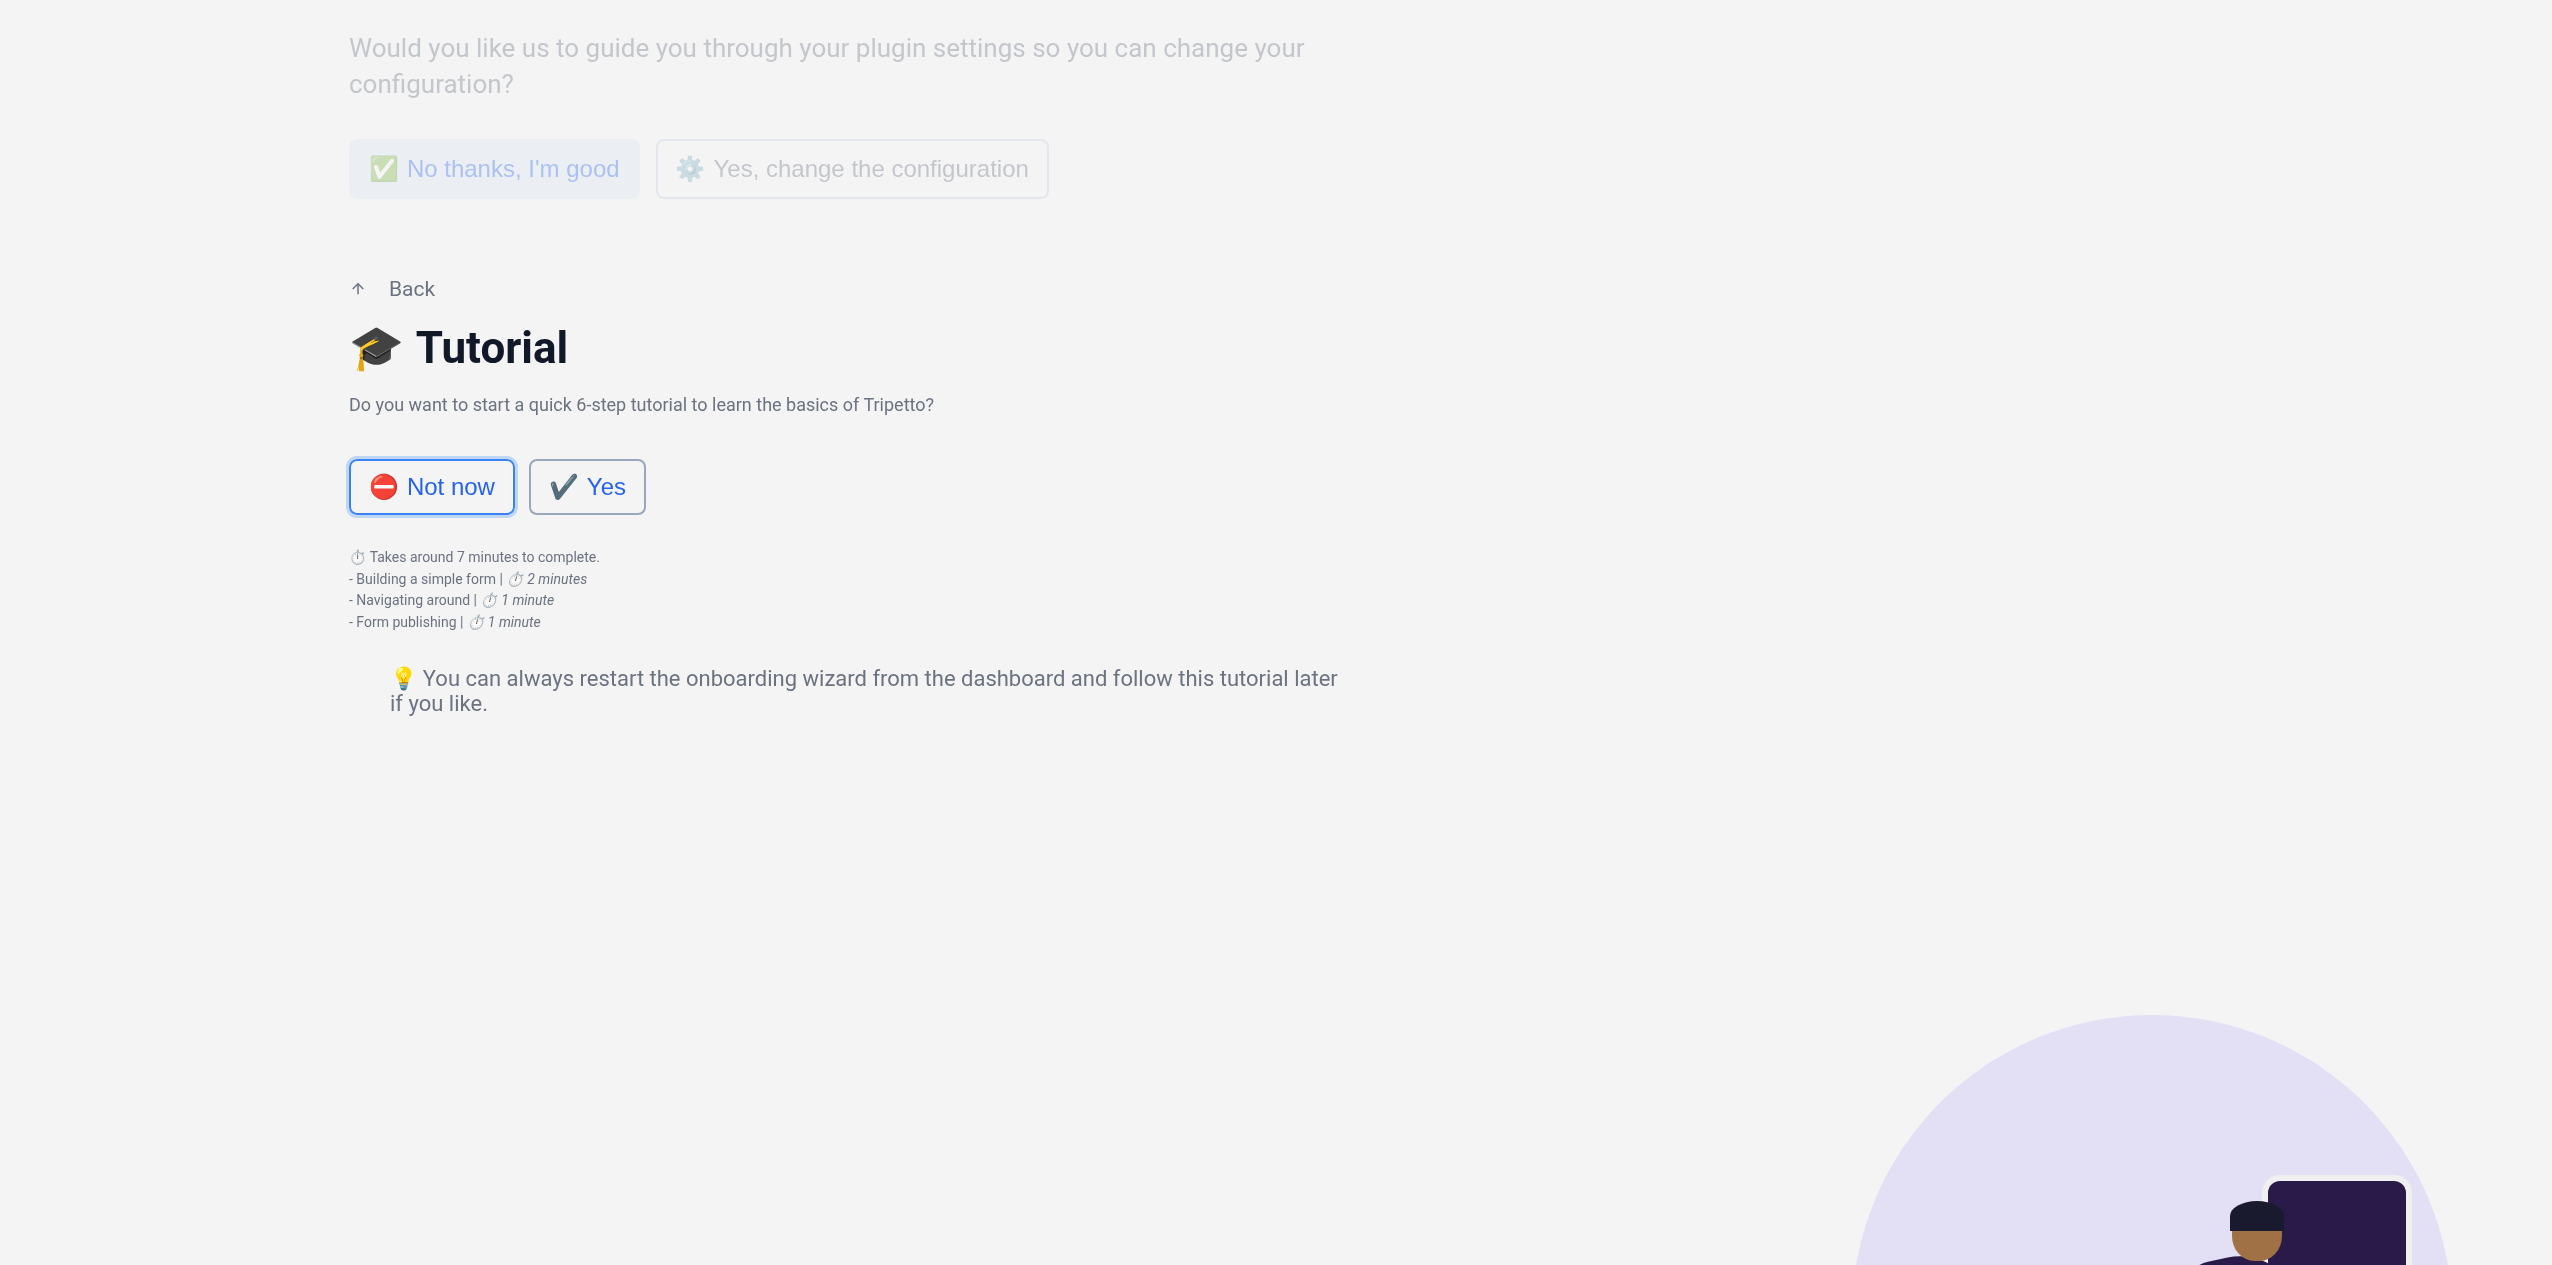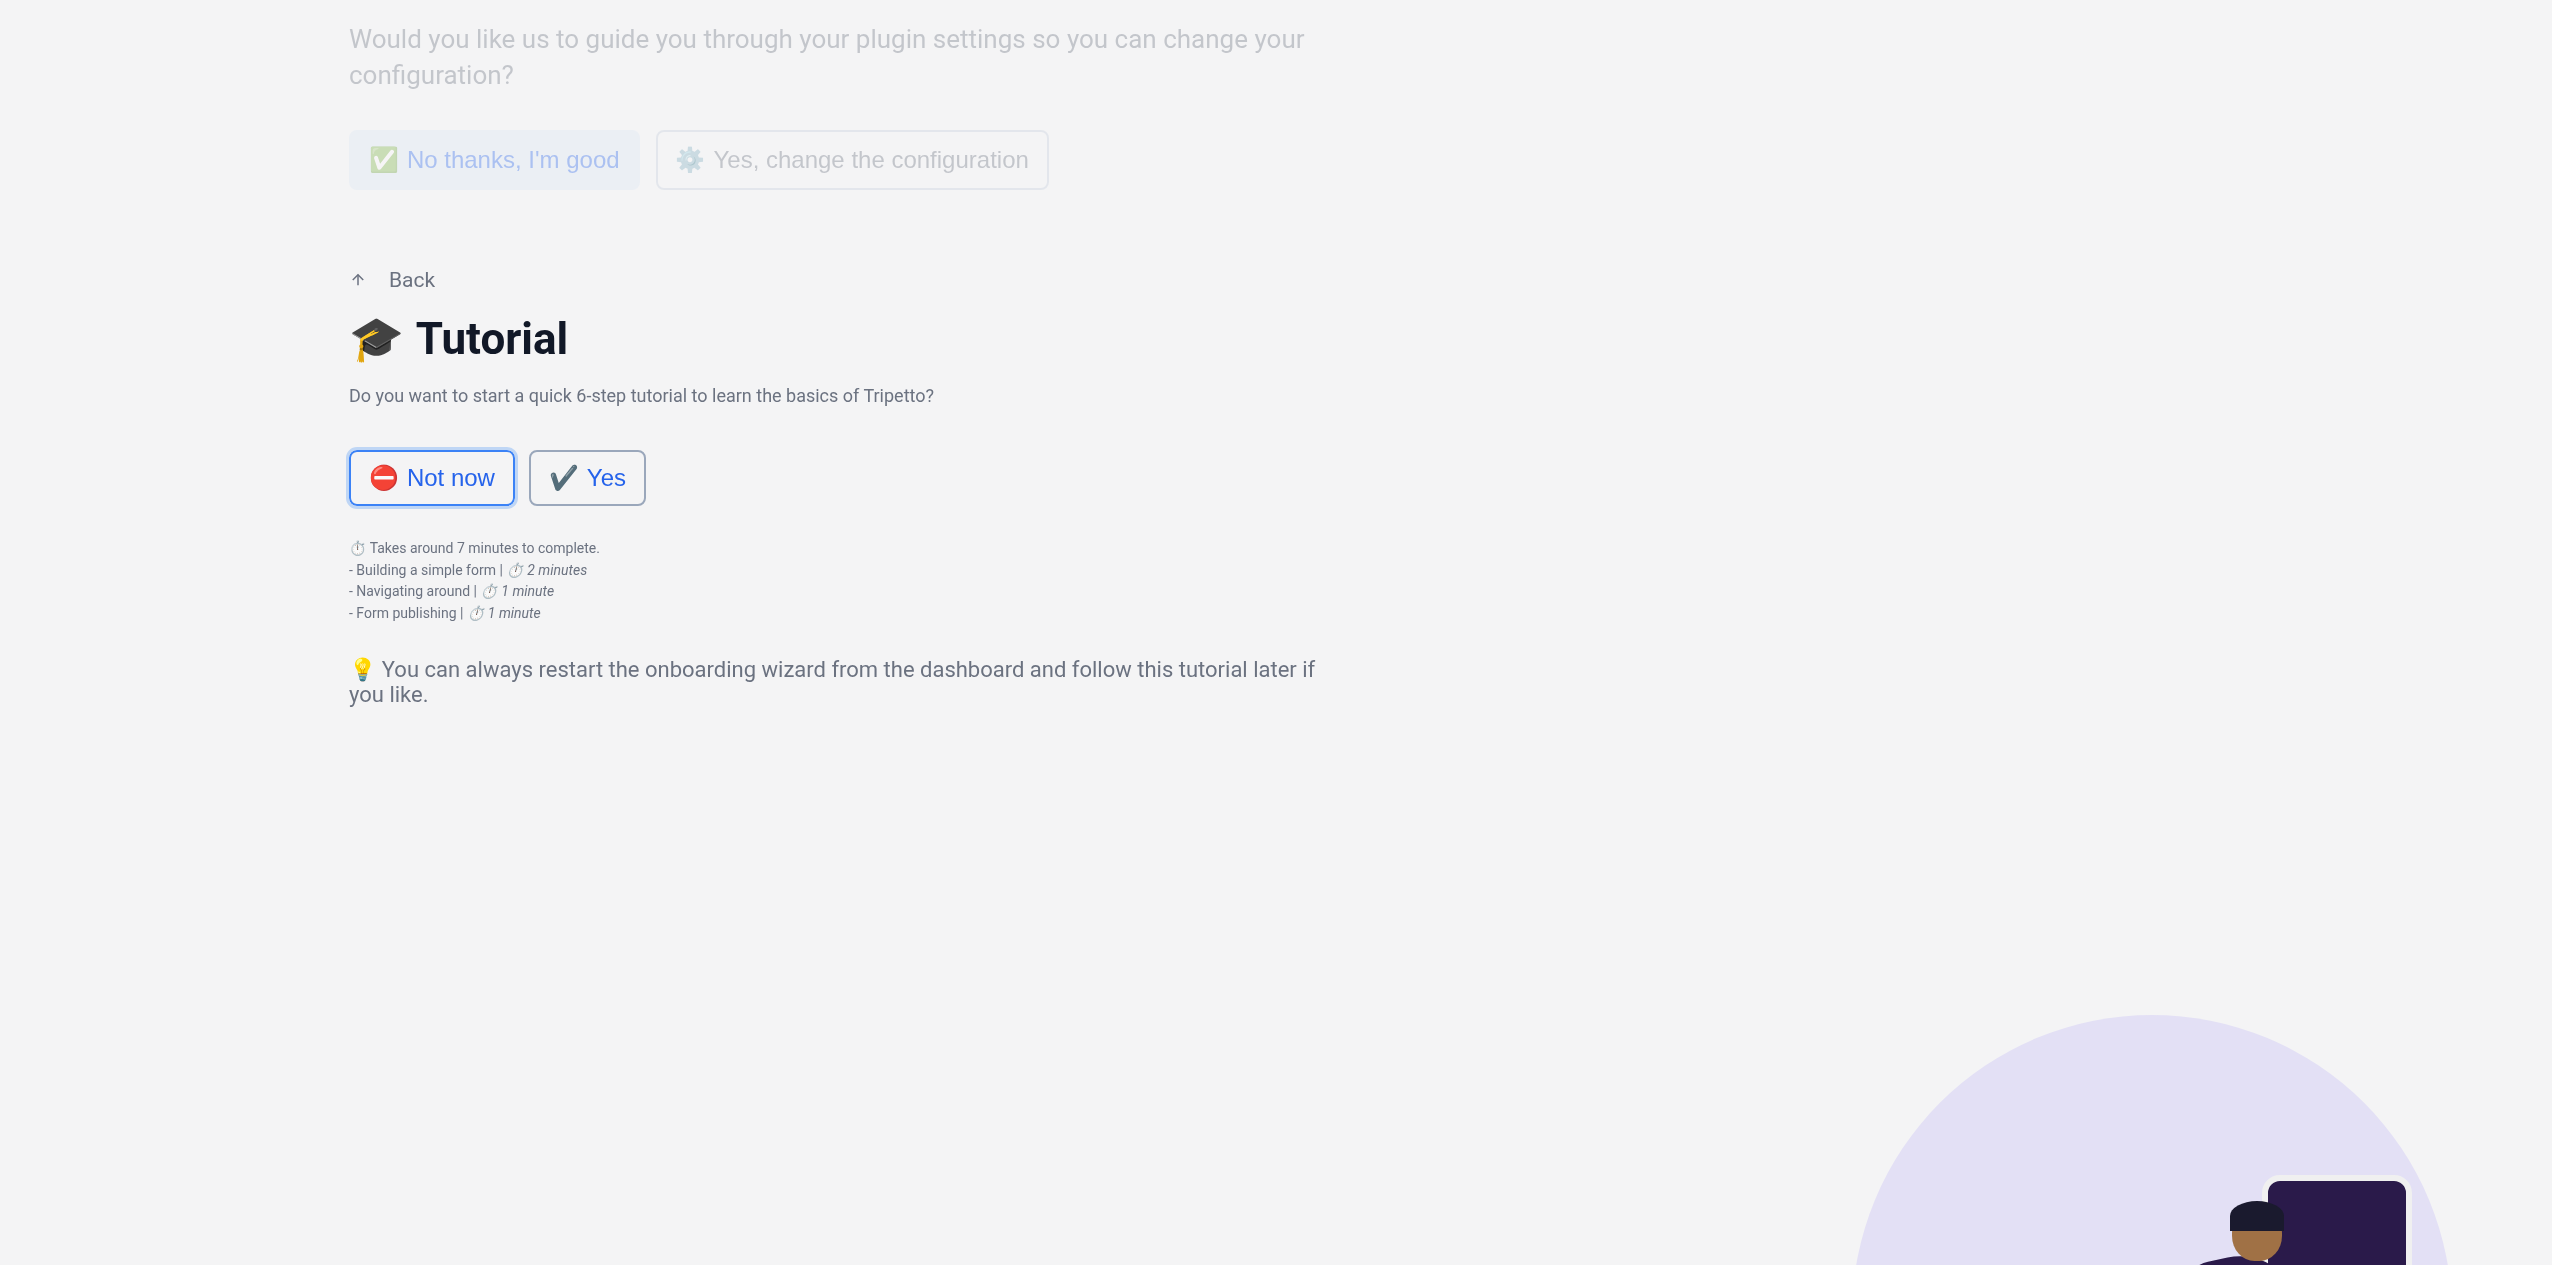--- a/index.html
+++ b/index.html
@@ -11,21 +11,21 @@
       font-family: -apple-system, BlinkMacSystemFont, "Segoe UI", Roboto, Helvetica, Arial, sans-serif;
       background-color: #f4f4f5;
       overflow: hidden;
       width: 2552px;
       height: 1265px;
       position: relative;
     }
     .content {
       position: absolute;
       left: 349px;
-      top: 3px;
+      top: 12px;
       width: 1000px;
     }
     .faded-section {
       opacity: 0.35;
     }
     .faded-subtitle {
       font-size: 26px;
       color: #6b7280;
       line-height: 1.4;
       margin-top: 18px;
@@ -126,20 +126,21 @@
     .details-line {
       display: block;
     }
     .italic {
       font-style: italic;
     }
     .tip {
       margin-top: 32px;
       font-size: 22px;
       color: #6b7280;
+      margin-left: 41px;
     }
 
     .illustration {
       position: absolute;
       right: 50px;
       bottom: -200px;
       width: 700px;
       height: 700px;
     }
     .illus-circle {

